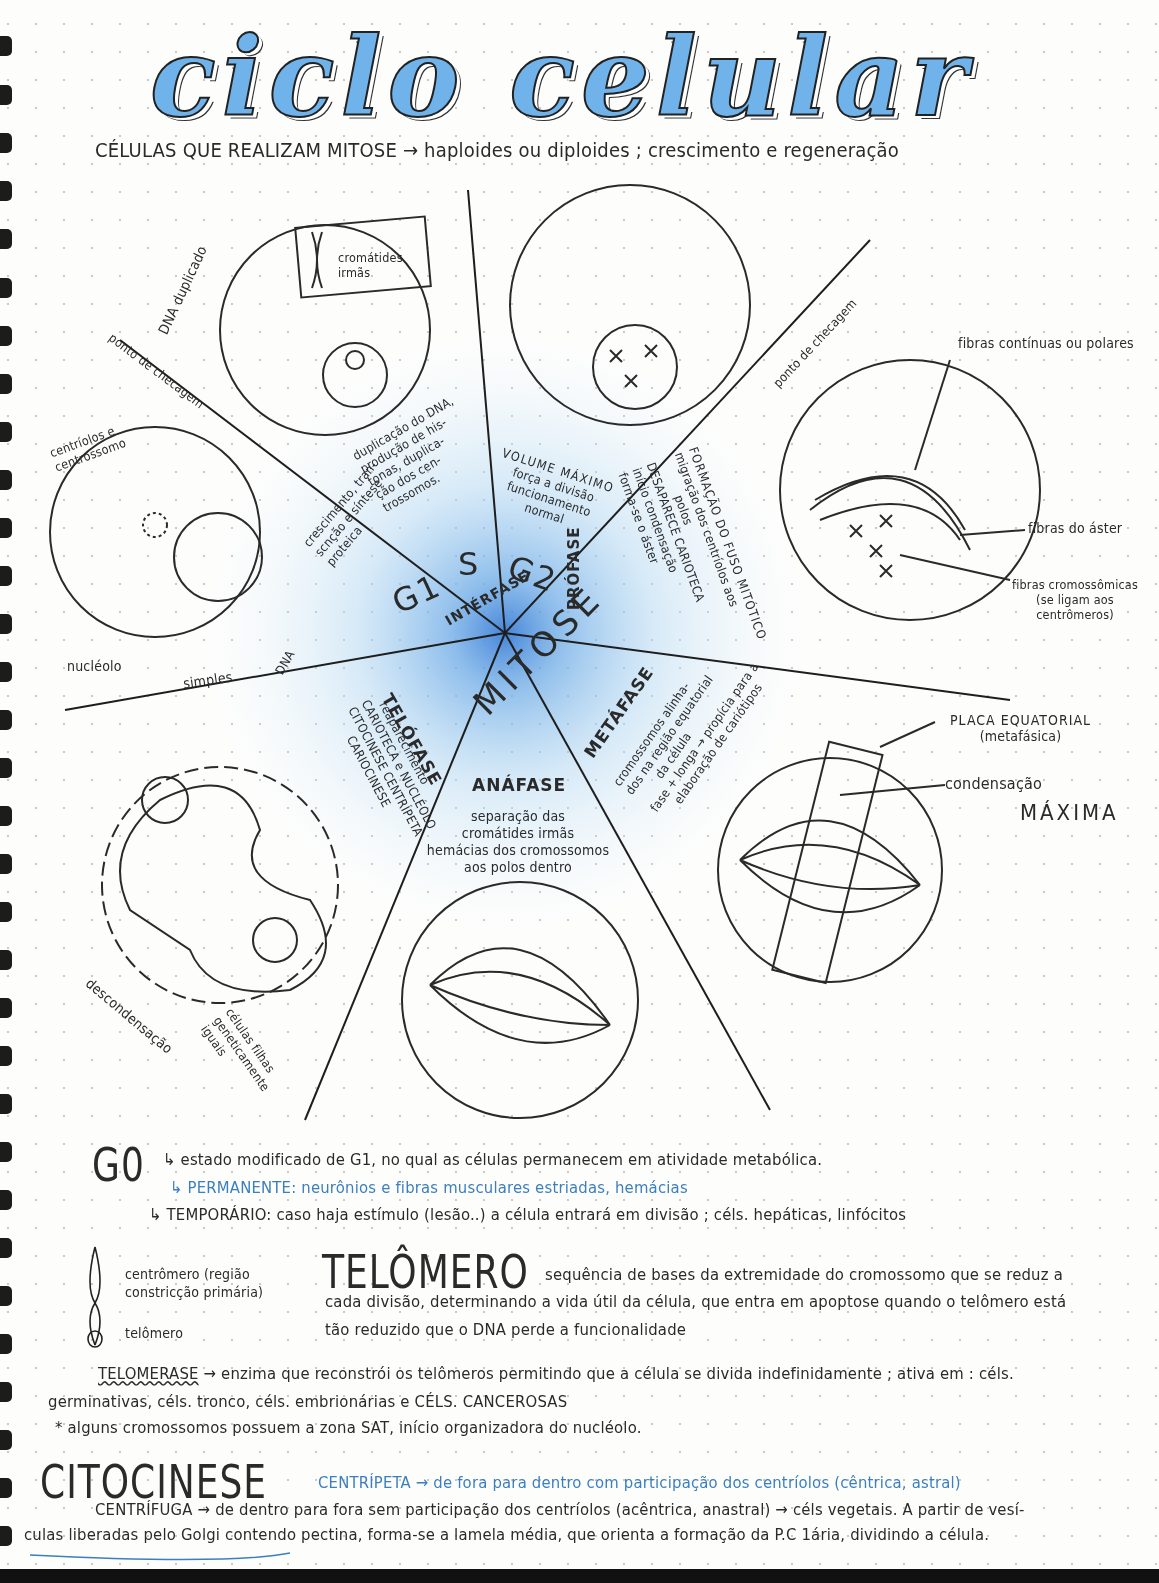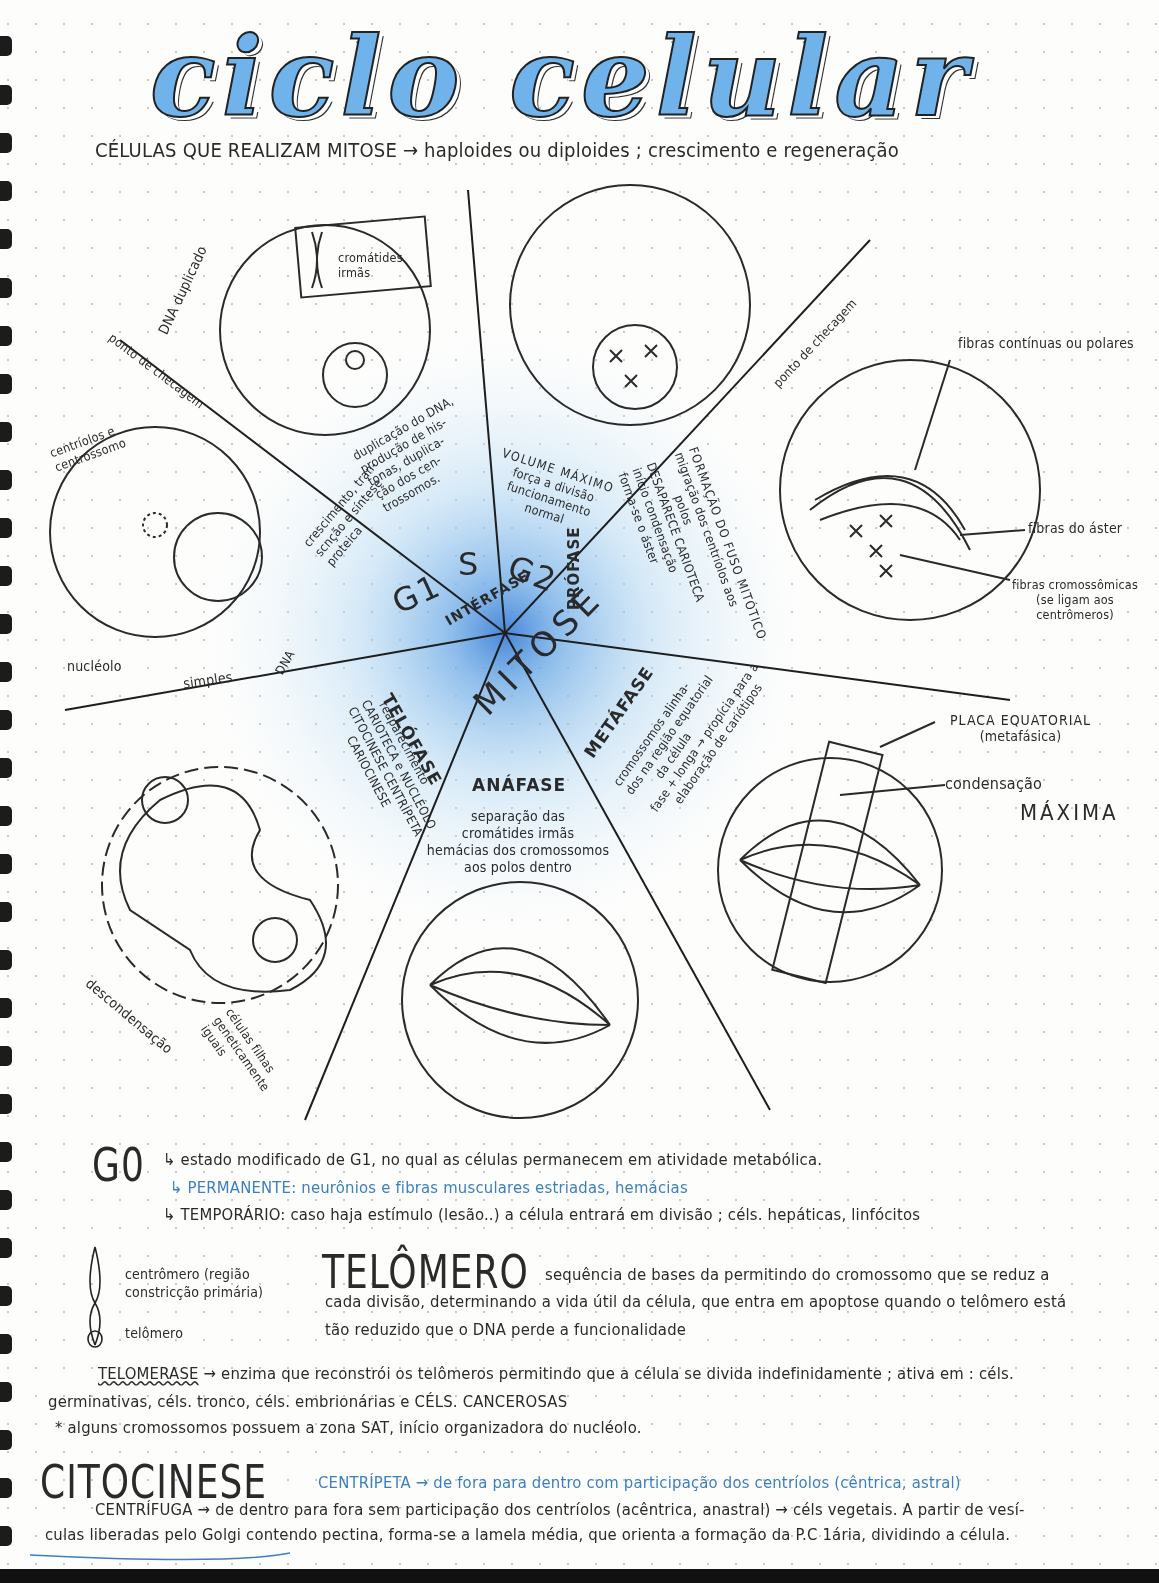--- a/index.html
+++ b/index.html
@@ -208,43 +208,43 @@
   <div>CARIOTECA e NUCLÉOLO</div>
   <div>CITOCINESE CENTRÍPETA</div>
   <div style="padding-left:25px;">CARIOCINESE</div>
 </div>
 <div class="abs hand lbl" style="left:93px;top:975px;transform:rotate(40deg);transform-origin:left top;">descondensação</div>
 <div class="abs hand lbl-s" style="left:235px;top:1005px;width:95px;white-space:normal;transform:rotate(55deg);transform-origin:left top;">células filhas geneticamente iguais</div>
 
 <div class="abs head" style="left:92px;top:1138px;">G0</div>
 <div class="abs hand note" style="left:163px;top:1150px;">↳ <span>estado modificado de G1, no qual as células permanecem em atividade metabólica.</span></div>
 <div class="abs hand note blue" style="left:170px;top:1178px;">↳ <span>PERMANENTE: neurônios e fibras musculares estriadas, hemácias</span></div>
-<div class="abs hand note" style="left:163px;top:1205px;">↳ <span>TEMPORÁRIO: caso haja estímulo (lesão..) a célula entrará em divisão ; céls. hepáticas, linfócitos</span></div>
+<div class="abs hand note" style="left:149px;top:1205px;">↳ <span>TEMPORÁRIO: caso haja estímulo (lesão..) a célula entrará em divisão ; céls. hepáticas, linfócitos</span></div>
 
 <svg style="position:absolute;left:75px;top:1243px" width="40" height="108" viewBox="0 0 40 108">
   <path d="M20 4 q-10 40 0 56 q10 16 0 42 M20 4 q10 40 0 56 q-10 16 0 42" stroke="#222" stroke-width="1.6" fill="none"></path>
   <ellipse cx="20" cy="96" rx="7" ry="8" stroke="#222" stroke-width="1.6" fill="none"></ellipse>
 </svg>
 <div class="abs hand lbl" style="left:125px;top:1265px;line-height:18px;">
   <div>centrômero (região</div>
   <div>constricção primária)</div>
 </div>
 <div class="abs hand lbl" style="left:125px;top:1325px;">telômero</div>
 
 <div class="abs head" style="left:322px;top:1245px;">TELÔMERO</div>
-<div class="abs hand note" style="left:545px;top:1265px;">sequência de bases da permitindo do cromossomo que se reduz a</div>
+<div class="abs hand note" style="left:545px;top:1265px;">sequência de bases da extremidade do cromossomo que se reduz a</div>
 <div class="abs hand note" style="left:325px;top:1292px;">cada divisão, determinando a vida útil da célula, que entra em apoptose quando o telômero está</div>
 <div class="abs hand note" style="left:325px;top:1320px;">tão reduzido que o DNA perde a funcionalidade</div>
 
 <div class="abs hand note" style="left:98px;top:1364px;">
   <span class="wavy">TELOMERASE</span>
   <span>→ enzima que reconstrói os telômeros permitindo que a célula se divida indefinidamente ; ativa em : céls.</span>
 </div>
 <div class="abs hand note" style="left:24px;top:1392px;margin-left:24px;">germinativas, céls. tronco, céls. embrionárias e CÉLS. CANCEROSAS</div>
 <div class="abs hand note" style="left:55px;top:1418px;">* alguns cromossomos possuem a zona SAT, início organizadora do nucléolo.</div>
 
 <div class="abs head" style="left:40px;top:1455px;">CITOCINESE</div>
 <div class="abs hand note blue" style="left:318px;top:1473px;">CENTRÍPETA → de fora para dentro com participação dos centríolos (cêntrica, astral)</div>
 <div class="abs hand note" style="left:95px;top:1500px;">CENTRÍFUGA → de dentro para fora sem participação dos centríolos (acêntrica, anastral) → céls vegetais. A partir de vesí-</div>
-<div class="abs hand note" style="left:45px;top:1525px;">culas liberadas pelo Golgi contendo pectina, forma-se a lamela média, que orienta a formação da P.C 1ária, dividindo a célula.</div>
+<div class="abs hand note" style="left:24px;top:1525px;">culas liberadas pelo Golgi contendo pectina, forma-se a lamela média, que orienta a formação da P.C 1ária, dividindo a célula.</div>
 <div class="abs hand lbl" style="left:92px;top:1599px;font-style:italic;margin-left:48px;">fragmoplasto</div>
 
 <div class="bottom-edge"></div>
 
 </body></html>

